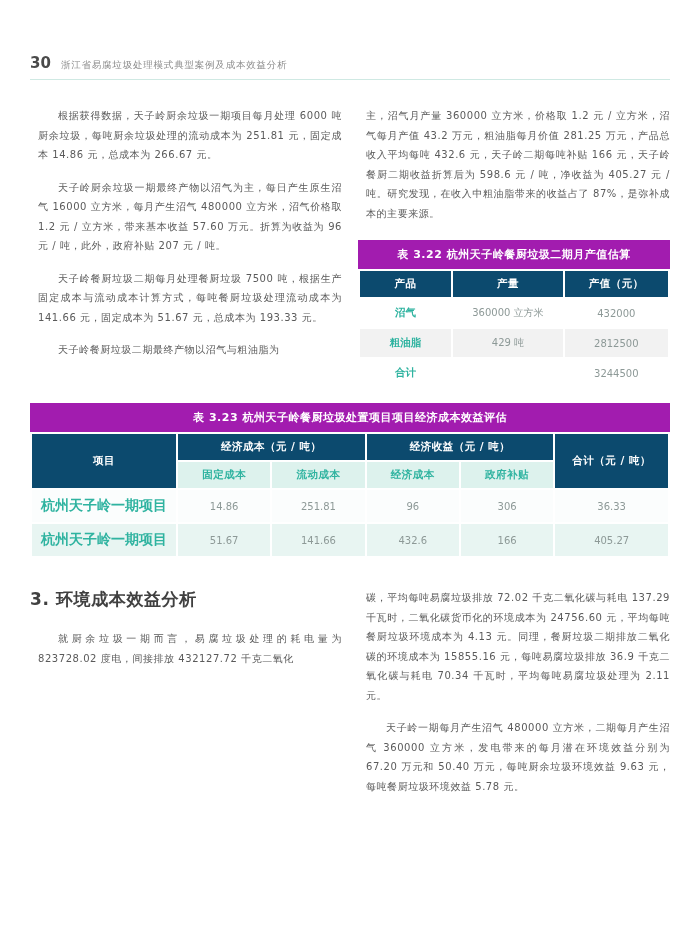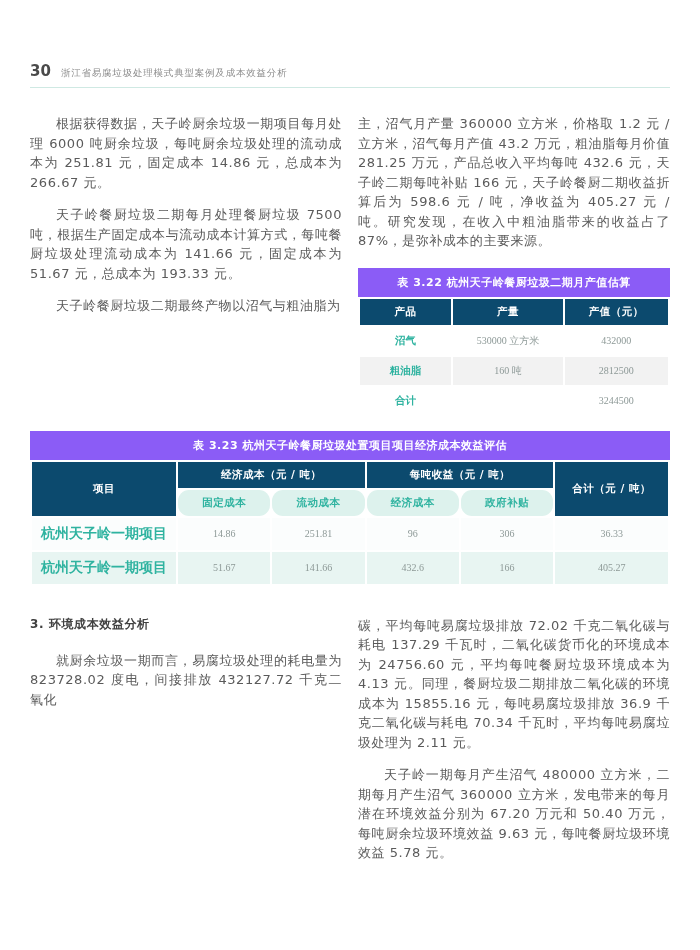--- a/index.html
+++ b/index.html
@@ -1,81 +1,82 @@
 <!DOCTYPE html>
 <html><head>
 <meta charset="utf-8">
 <style>
   * { box-sizing: border-box; }
   html,body { margin:0; padding:0; background:#ffffff; }
   .page {
     width:700px; height:950px; margin:0 auto; background:#ffffff;
     font-family:"DejaVu Sans","Liberation Sans",sans-serif;
-    color:#595959; padding:16px 30px; overflow:hidden; position:relative;
+    color:#595959; padding:8px 30px; overflow:hidden; position:relative;
   }
   
   .header { display:flex; align-items:baseline; gap:10px; padding-top:46px; }
   .page-num { font-size:15px; font-weight:bold; color:#4a4a4a; }
   .header-title { font-size:9.5px; color:#8c8c8c; letter-spacing:0.8px; }
   .header-rule { height:1px; background:#cfe9e3; margin-top:7px; }
 
   
   .content { margin-top:26px; }
   .two-col { display:flex; gap:16px; }
   .col { flex:1 1 0; min-width:0; }
   p.body {
-    font-size:13px; line-height:19.5px; letter-spacing:0.55px;
-    text-align:justify; text-indent:2em; margin:0 0 13px 0; color:#5a5a5a;
+    font-size:10px; line-height:19.5px; letter-spacing:0.55px;
+    text-align:justify; text-indent:2em; margin:0 0 13px 8px; color:#5a5a5a;
   }
   p.body.cont { text-indent:0; }
 
   
   table { width:100%; border-collapse:separate; border-spacing:2px; table-layout:fixed; }
   .tbl-title {
-    background:#8b5cf6; color:#ffffff; font-weight:bold; font-size:11px;
+    background:#a21caf; color:#ffffff; font-weight:bold; font-size:11px;
     text-align:center; padding:7px 0; letter-spacing:0.5px;
   }
   th { background:#0c4a6e; color:#ffffff; font-weight:bold; font-size:10.5px;
        text-align:center; padding:6px 2px; letter-spacing:0.5px; }
-  td { font-size:10px; color:#8d9997; text-align:center; padding:7px 2px; background:#ffffff;font-family:Liberation Serif, serif; }
+  td { font-size:10px; color:#8d9997; text-align:center; padding:7px 2px; background:#ffffff; }
 
   
   .t322-wrap { margin-top:17px; }
   .t322 col.c1 { width:30%; } .t322 col.c2 { width:36%; } .t322 col.c3 { width:34%; }
   .t322 td.product { color:#2fb3a0; font-weight:bold; font-size:10.5px; }
   .t322 tr.alt td { background:#f2f2f2; }
 
   
   .t323-wrap { margin-top:14px; }
   .t323 col.cp { width:23%; } .t323 col.cm { width:14.75%; } .t323 col.ct { width:18%; }
-  .t323 th.sub { background:#ddf2ed; color:#2fb3a0;border-radius:11px; }
+  .t323 th.sub { background:#ddf2ed; color:#2fb3a0; }
   .t323 td.project { color:#2fb3a0; font-weight:bold; font-size:14px; }
   .t323 tr.r1 td { background:#fbfdfd; }
   .t323 tr.r2 td { background:#e8f5f2; }
 
   
   .sec-env { margin-top:30px; }
-  .sec-heading { font-size:12px; font-weight:bold; color:#404040; letter-spacing:0.6px; margin:0 0 18px 0; }
+  .sec-heading { font-size:17px; font-weight:bold; color:#404040; letter-spacing:0.6px; margin:0 0 18px 0; }
 </style>
 </head>
 <body>
 
 <div class="page">
 
   <div class="header">
     <span class="page-num">30</span>
     <span class="header-title">浙江省易腐垃圾处理模式典型案例及成本效益分析</span>
   </div>
   <div class="header-rule"></div>
 
   <div class="content">
 
     <div class="two-col">
       <div class="col">
         <p class="body">根据获得数据，天子岭厨余垃圾一期项目每月处理 6000 吨厨余垃圾，每吨厨余垃圾处理的流动成本为 251.81 元，固定成本 14.86 元，总成本为 266.67 元。</p>
+        <p class="body">天子岭厨余垃圾一期最终产物以沼气为主，每日产生原生沼气 16000 立方米，每月产生沼气 480000 立方米，沼气价格取 1.2 元 / 立方米，带来基本收益 57.60 万元。折算为收益为 96 元 / 吨，此外，政府补贴 207 元 / 吨。</p>
         <p class="body">天子岭餐厨垃圾二期每月处理餐厨垃圾 7500 吨，根据生产固定成本与流动成本计算方式，每吨餐厨垃圾处理流动成本为 141.66 元，固定成本为 51.67 元，总成本为 193.33 元。</p>
         <p class="body">天子岭餐厨垃圾二期最终产物以沼气与粗油脂为</p>
       </div>
       <div class="col">
         <p class="body cont">主，沼气月产量 360000 立方米，价格取 1.2 元 / 立方米，沼气每月产值 43.2 万元，粗油脂每月价值 281.25 万元，产品总收入平均每吨 432.6 元，天子岭二期每吨补贴 166 元，天子岭餐厨二期收益折算后为 598.6 元 / 吨，净收益为 405.27 元 / 吨。研究发现，在收入中粗油脂带来的收益占了 87%，是弥补成本的主要来源。</p>
 
         <div class="t322-wrap">
           <div class="tbl-title">表 3.22 杭州天子岭餐厨垃圾二期月产值估算</div>
           <table class="t322">
             <colgroup>
@@ -84,26 +85,26 @@
                 <col class="c3">
               </colgroup>
             <tbody>
                 <tr>
               <th>产品</th>
               <th>产量</th>
               <th>产值（元）</th>
             </tr>
             <tr>
               <td class="product">沼气</td>
-              <td>530000 立方米</td>
+              <td>360000 立方米</td>
               <td>432000</td>
             </tr>
             <tr class="alt">
               <td class="product">粗油脂</td>
-              <td>160 吨</td>
+              <td>429 吨</td>
               <td>2812500</td>
             </tr>
             <tr>
               <td class="product">合计</td>
               <td></td>
               <td>3244500</td>
             </tr>
           </tbody>
             </table>
         </div>
@@ -118,21 +119,21 @@
             <col class="cm">
             <col class="cm">
             <col class="cm">
             <col class="cm">
             <col class="ct">
           </colgroup>
         <tbody>
             <tr>
           <th rowspan="2">项目</th>
           <th colspan="2">经济成本（元 / 吨）</th>
-          <th colspan="2">每吨收益（元 / 吨）</th>
+          <th colspan="2">经济收益（元 / 吨）</th>
           <th rowspan="2">合计（元 / 吨）</th>
         </tr>
         <tr>
           <th class="sub">固定成本</th>
           <th class="sub">流动成本</th>
           <th class="sub">经济成本</th>
           <th class="sub">政府补贴</th>
         </tr>
         <tr class="r1">
           <td class="project">杭州天子岭一期项目</td>

